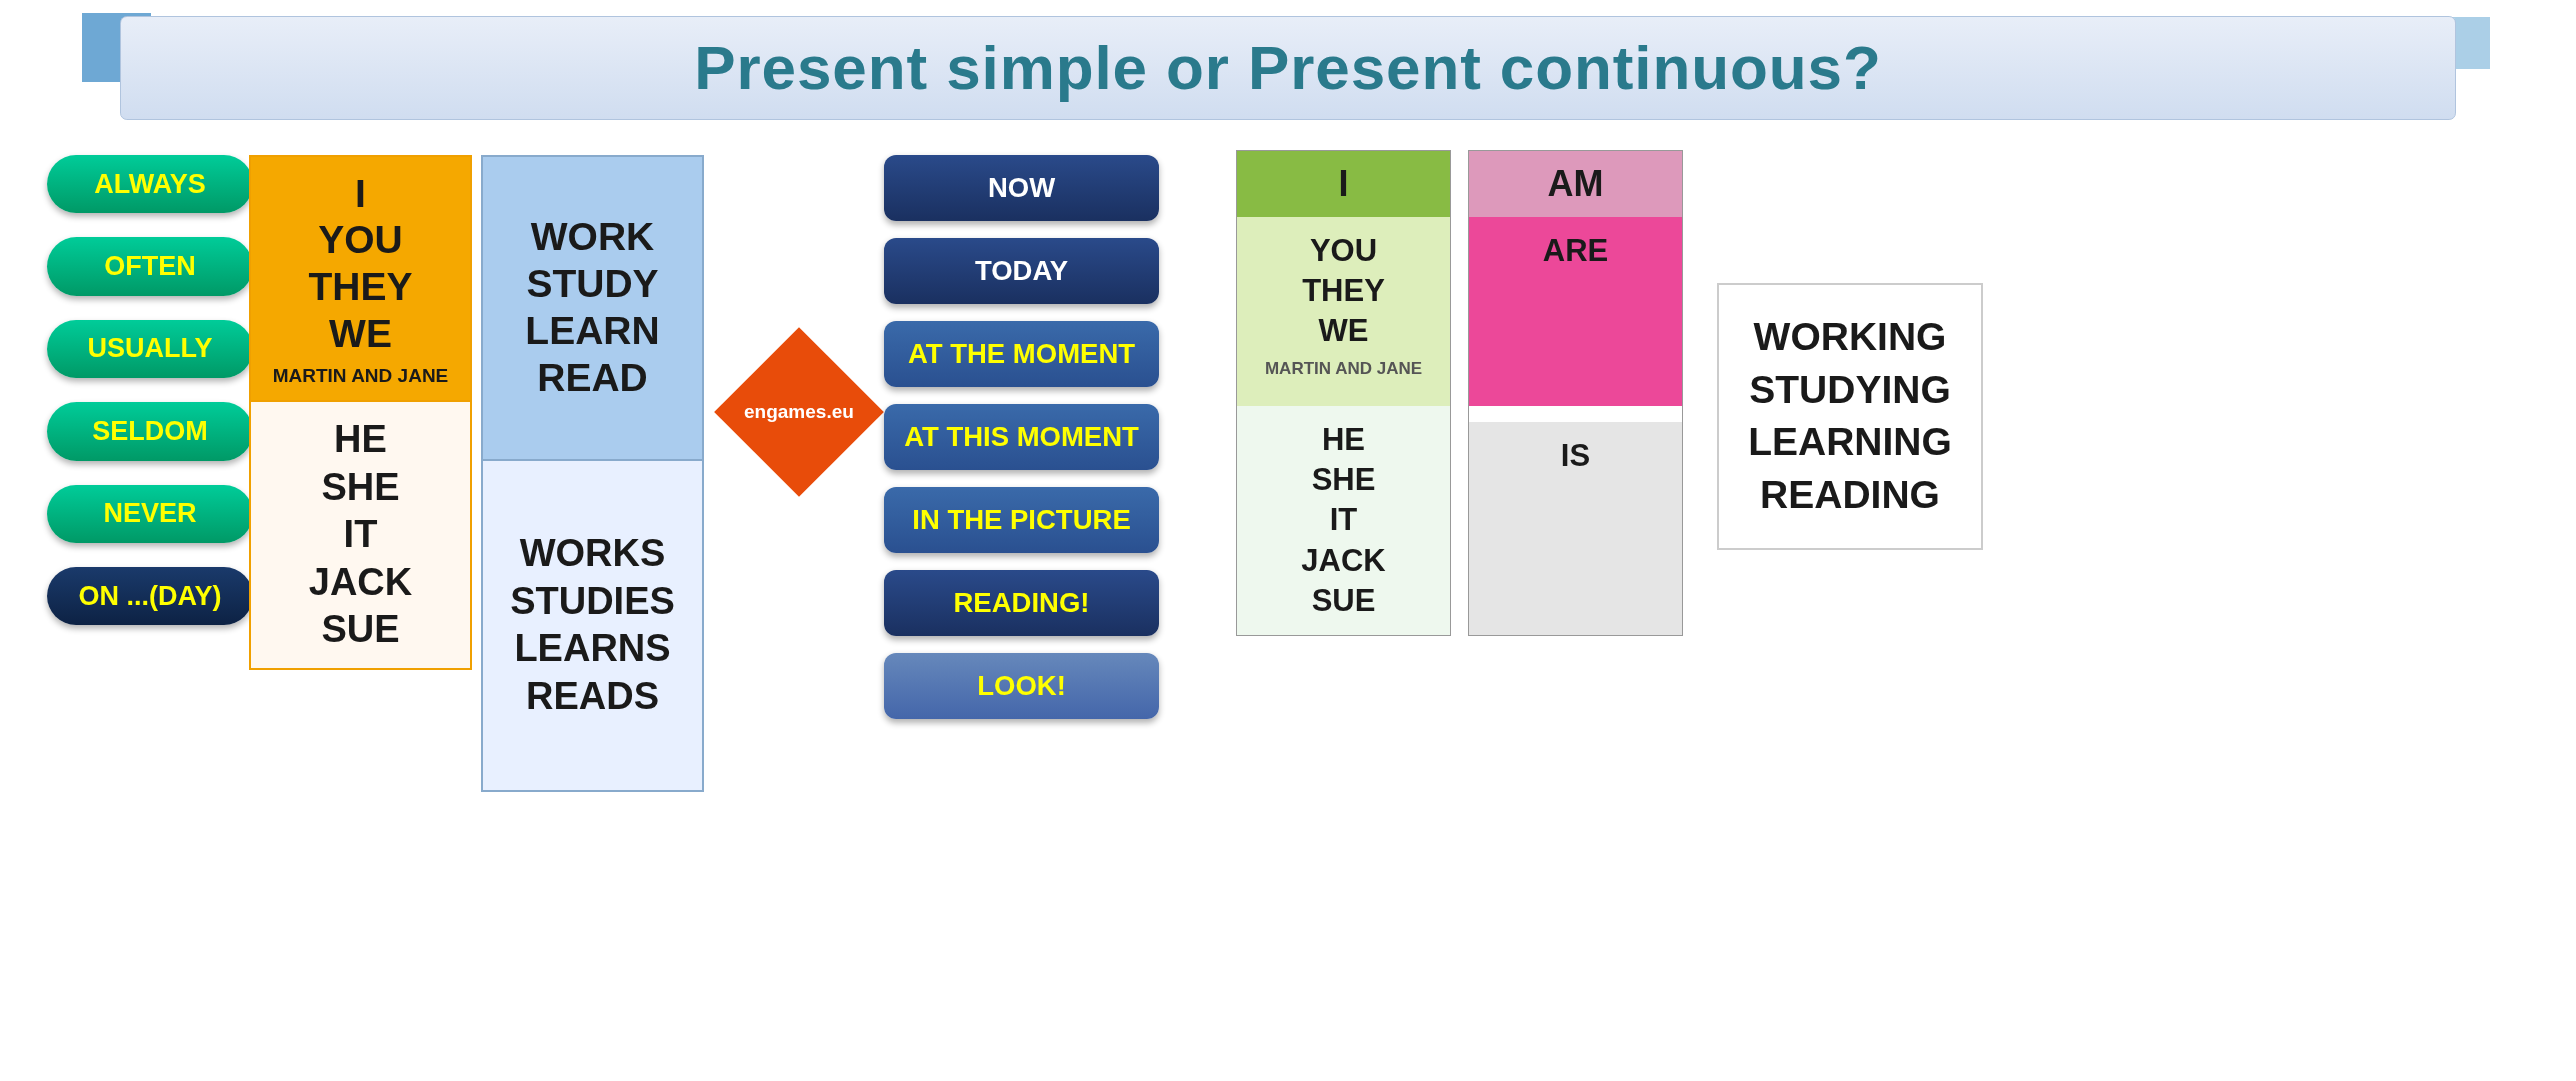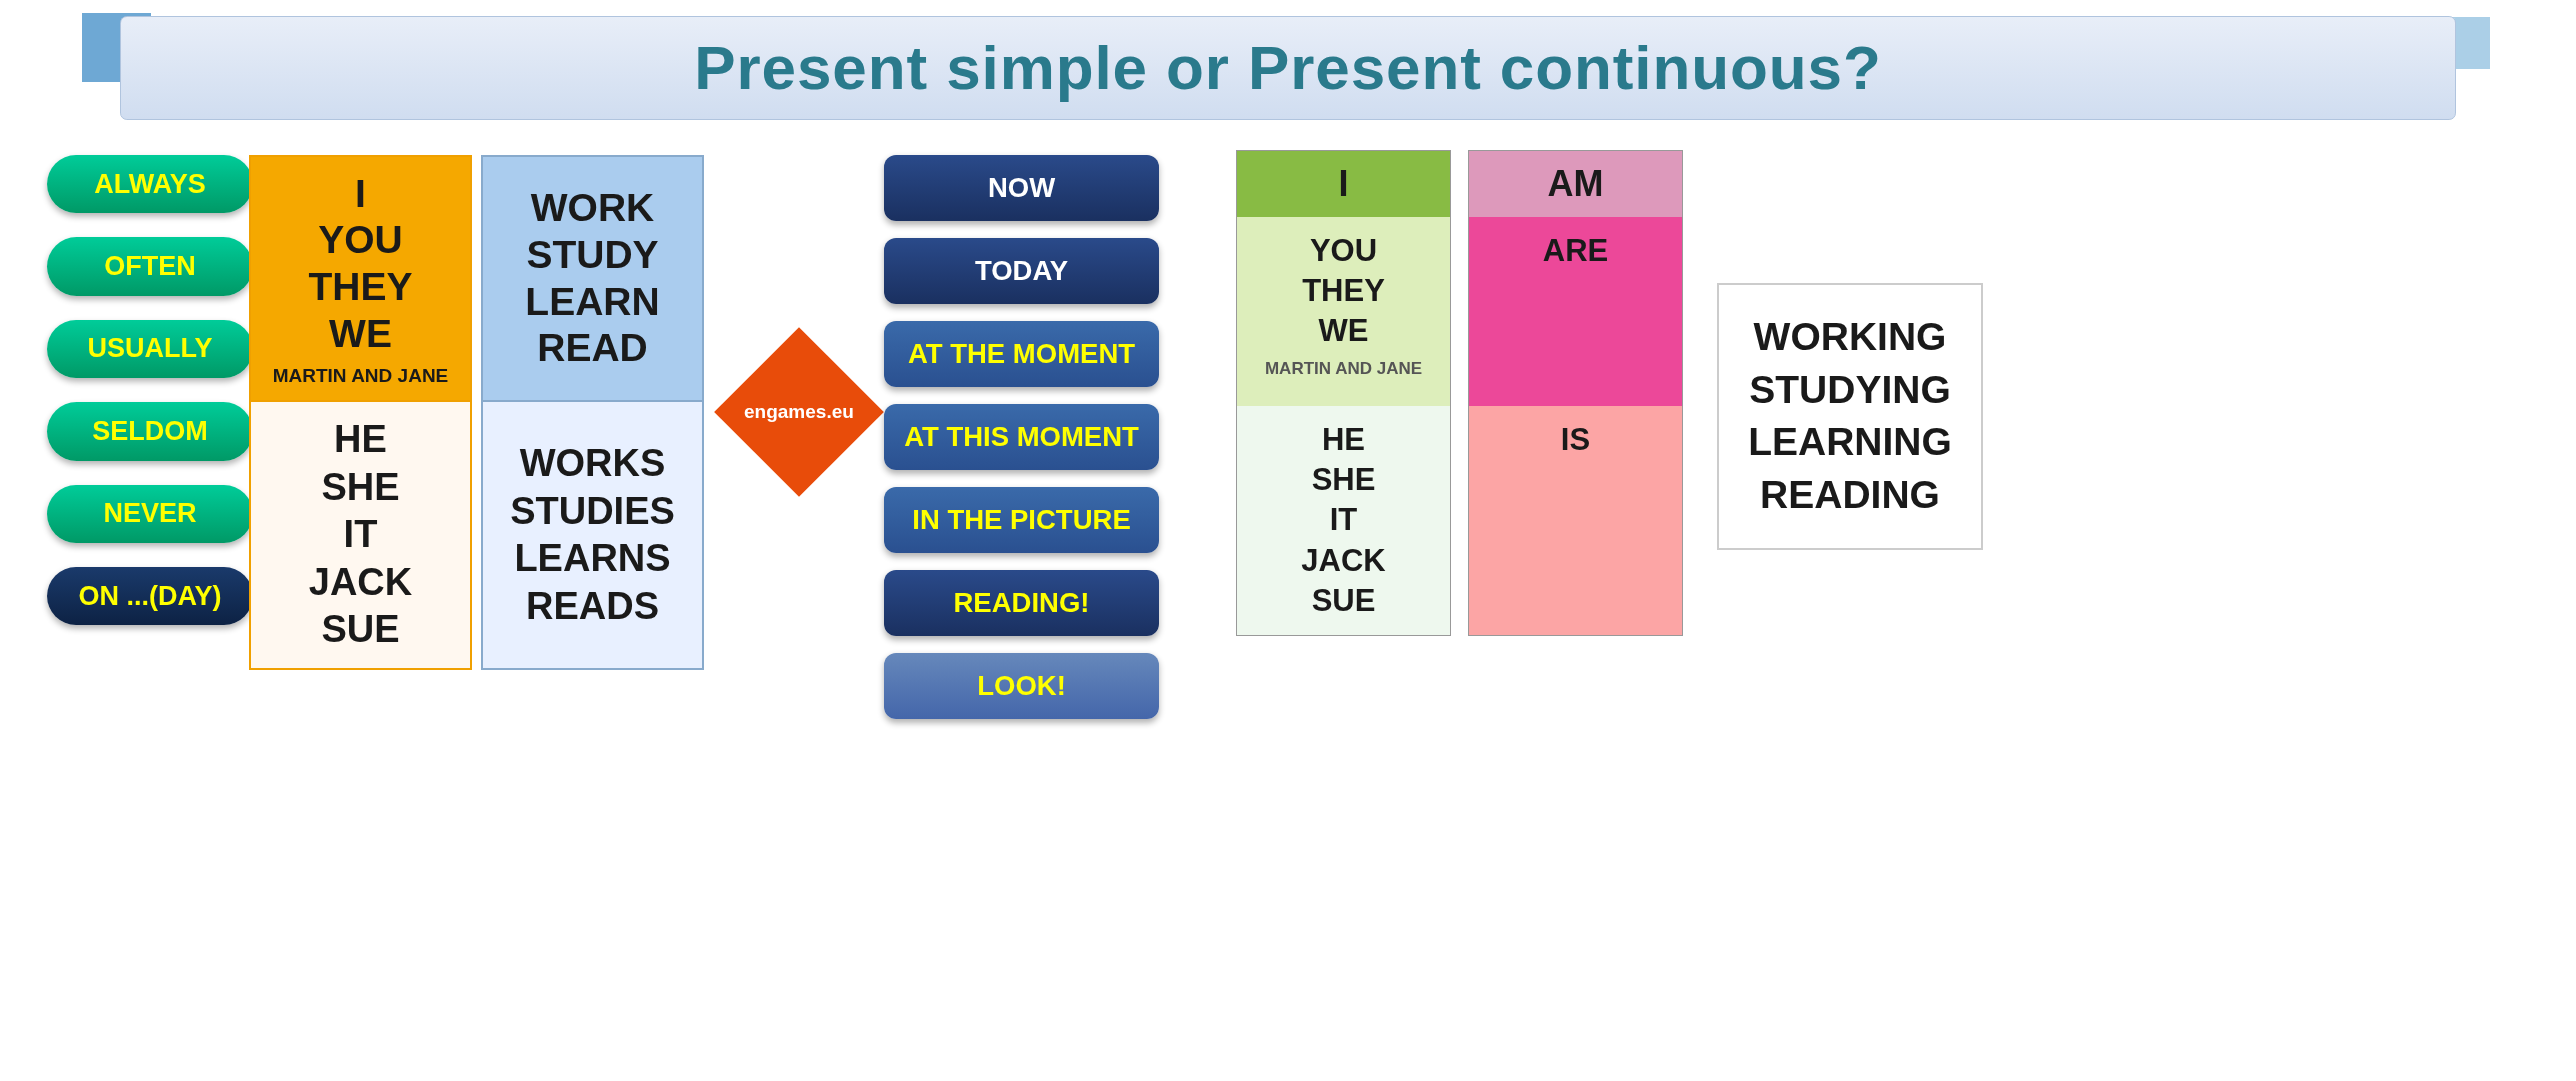--- a/index.html
+++ b/index.html
@@ -110,21 +110,21 @@
       line-height: 1.25;
       text-align: center;
     }
 
     
     .verb-box {
       position: absolute;
       top: 155px;
       left: 481px;
       width: 223px;
-      height: 515px;
+      height: 637px;
       border: 2.6px solid #88aacc;
       background: #f0f4ff;
       display: flex;
       flex-direction: column;
     }
     .verb-box-top {
       background: #aaccee;
       flex: 0 0 48%;
       display: flex;
       align-items: center;
@@ -270,21 +270,22 @@
       text-align: center;
       font-size: 31px;
       font-weight: 900;
       color: #1a1a1a;
       line-height: 1.3;
     }
     .cont-body-bottom-green {
       background: #eef8ee;
     }
     .cont-body-bottom-pink {
-      background: #fca5a5;
+      background: #e5e5e5;
+      margin-top: 16px;
     }
     .martin-jane-small {
       font-size: 17px;
       font-weight: 900;
       color: #555;
       margin-top: 6.9px;
     }
 
     
     .right-verbs-box {

